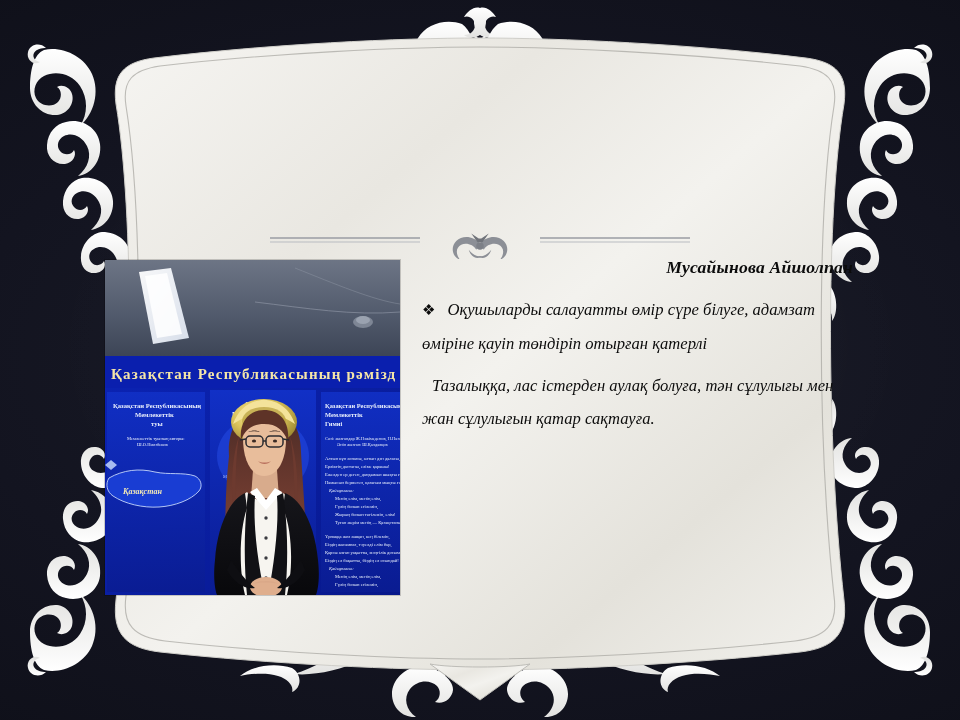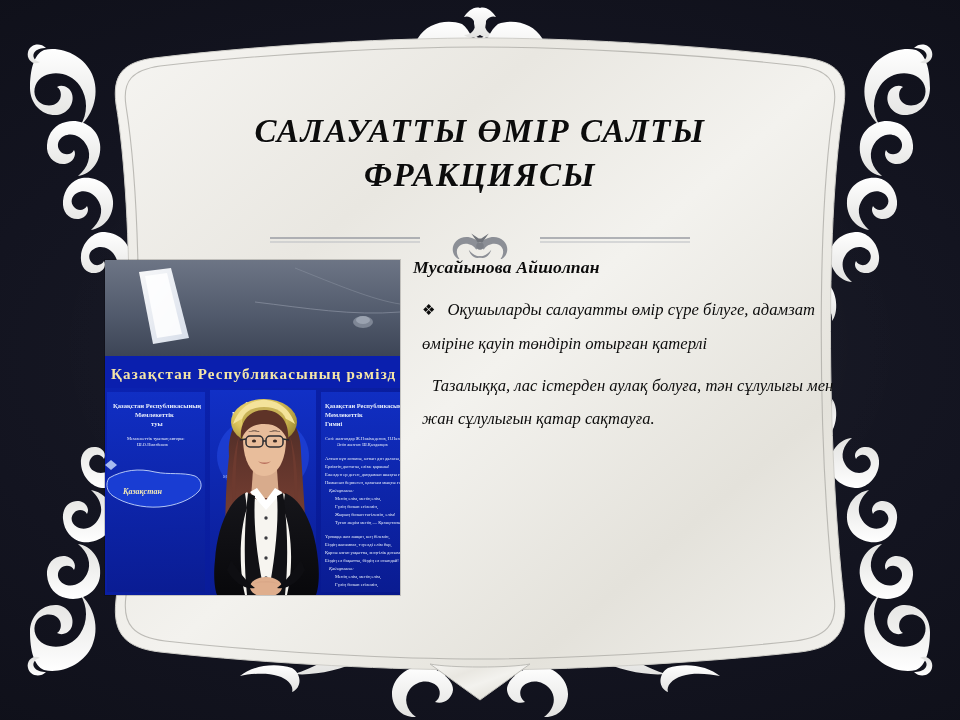--- a/index.html
+++ b/index.html
@@ -46,21 +46,21 @@
   .photo svg{display:block;}
 
   .body-col{
     position:absolute;left:318px;top:196px;width:440px;
     color:#0b0b0b;
     font-style:italic;
     font-size:16.6px;
     line-height:33px;
   }
   .author{
-    text-align:left;font-weight:bold;font-size:17.6px;
+    text-align:right;font-weight:bold;font-size:17.6px;
     margin:0 0 6px 0;letter-spacing:.2px;
   }
   .para{margin:9px;text-align:left;}
   .para .bull{font-style:normal;font-size:15px;letter-spacing:2px;}
   .para.p1{padding-left:0;}
   .indent{display:inline-block;width:10px;}
 </style>
 </head>
 <body>
 
@@ -209,24 +209,20 @@
       C134 637 122 625 126 596
       C143 438 143 212 126 106
       C122 80 133 70 160 66
       C274 53 402 47 480 47 Z" fill="none" stroke="#a9a8a3" stroke-width="1.1" opacity=".75"></path>
 
     <path d="M430 664 L480 700 L530 664 C510 668 450 668 430 664 Z" fill="url(#cardGrad)" stroke="#bdbcb7" stroke-width="1"></path>
   </svg>
 
   <div class="card-content">
 
-    <div class="title">
-      <div>САЛАУАТТЫ ӨМІР САЛТЫ</div>
-      <div>ФРАКЦИЯСЫ</div>
-    </div>
 
     <svg class="divider" viewBox="0 0 420 34">
       <line x1="0" y1="13" x2="150" y2="13" stroke="#9a9da3" stroke-width="1.4"></line>
       <line x1="0" y1="17" x2="150" y2="17" stroke="#b9bcc1" stroke-width="1"></line>
       <line x1="270" y1="13" x2="420" y2="13" stroke="#9a9da3" stroke-width="1.4"></line>
       <line x1="270" y1="17" x2="420" y2="17" stroke="#b9bcc1" stroke-width="1"></line>
       <g transform="translate(210,6) scale(1.25)">
         <use href="#divFlourish"></use>
       </g>
     </svg>

